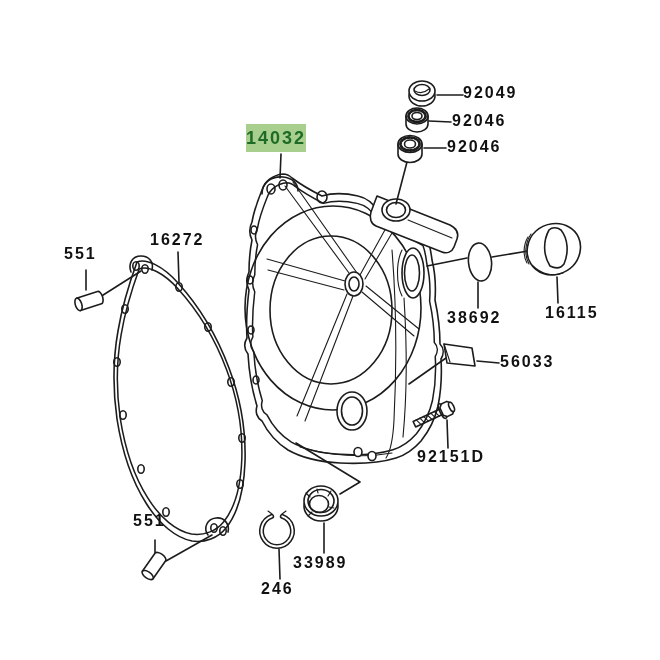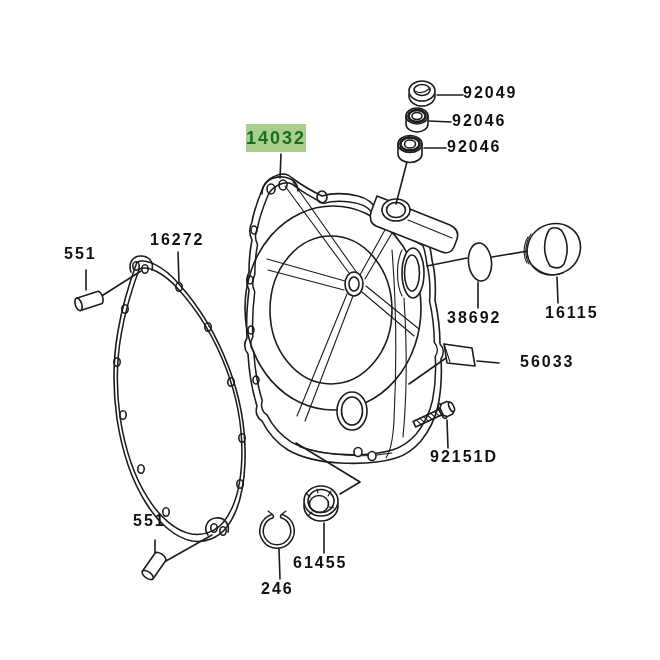--- a/index.html
+++ b/index.html
@@ -197,19 +197,19 @@
 </svg>
 
 <div class="plabel" style="left:463px;top:85px;">92049</div>
 <div class="plabel" style="left:452px;top:113px;">92046</div>
 <div class="plabel" style="left:447px;top:139px;">92046</div>
 <div class="plabel-hl">14032</div>
 <div class="plabel" style="left:64px;top:246px;">551</div>
 <div class="plabel" style="left:150px;top:232px;">16272</div>
 <div class="plabel" style="left:447px;top:310px;">38692</div>
 <div class="plabel" style="left:526px;top:305px;margin-left:19px;">16115</div>
-<div class="plabel" style="left:500px;top:354px;margin-left:20px;">56033</div>
-<div class="plabel" style="left:430px;top:449px;">92151D</div>
-<div class="plabel" style="left:293px;top:555px;">61455</div>
+<div class="plabel" style="left:500px;top:354px;">56033</div>
+<div class="plabel" style="left:417px;top:449px;">92151D</div>
+<div class="plabel" style="left:293px;top:555px;">33989</div>
 <div class="plabel" style="left:261px;top:581px;">246</div>
 <div class="plabel" style="left:133px;top:513px;">551</div>
 
 </div>
 
 </body></html>

